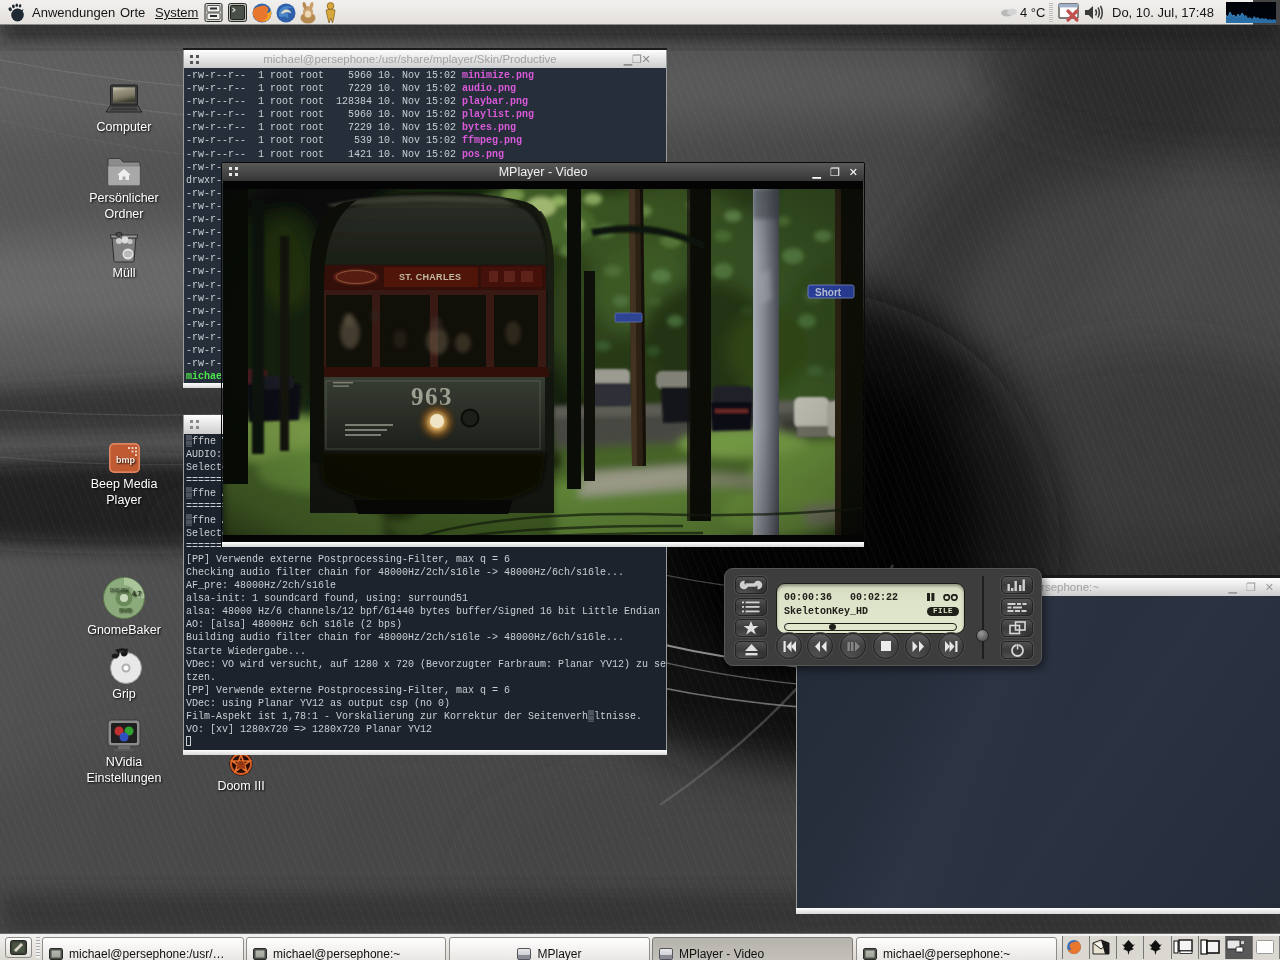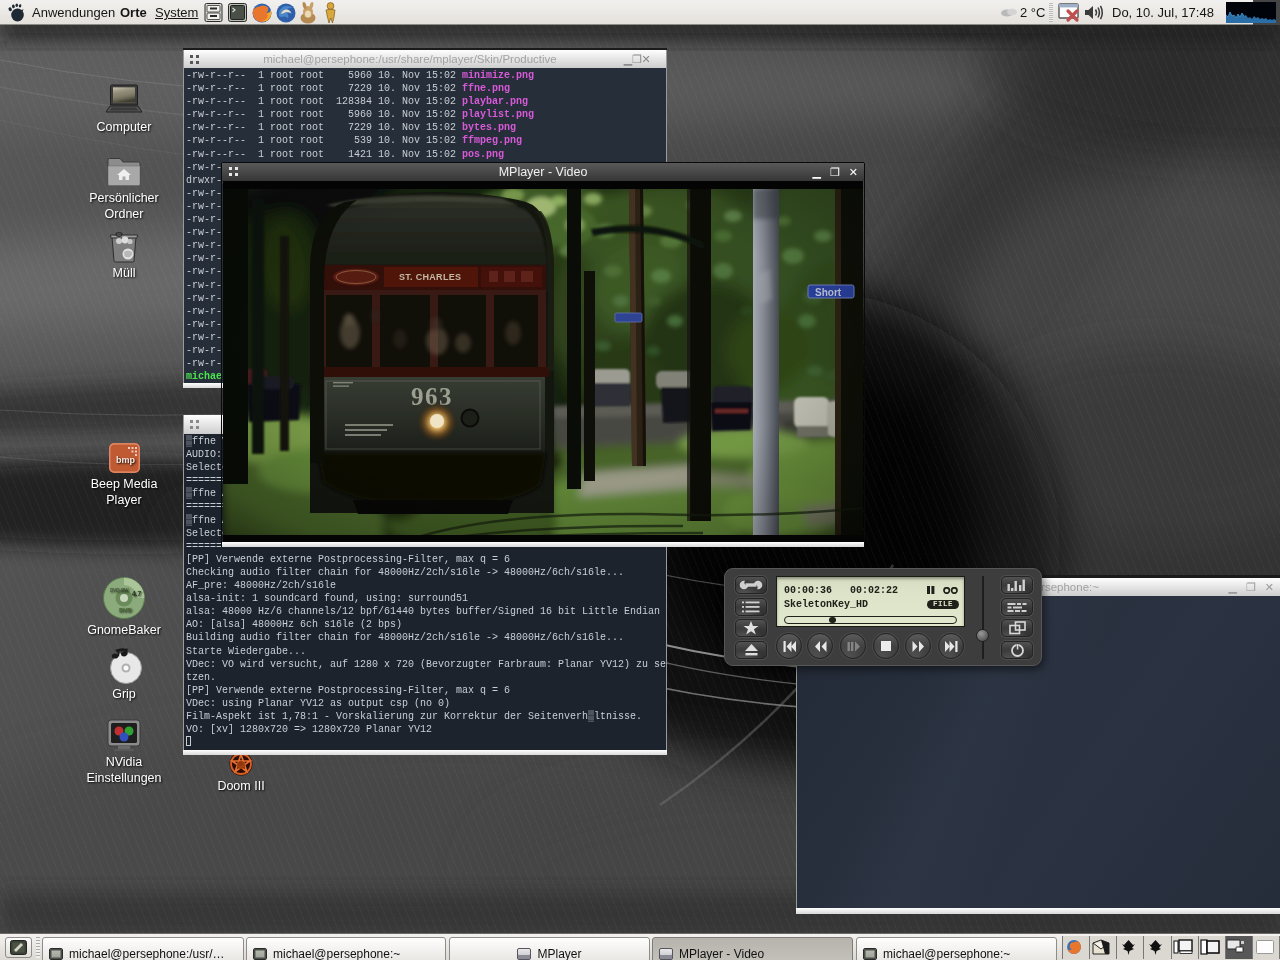--- a/index.html
+++ b/index.html
@@ -198,21 +198,21 @@
   <div class="abs" style="left:0;top:0;width:484px;height:2px;background:#1a1a1a;"></div>
   <div class="tbar-light" style="position:absolute;left:0;top:2px;width:484px;height:18px;font-size:11.5px;text-align:center;line-height:18px;color:#a2a2a2;text-indent:-30px;">michael@persephone:/usr/share/mplayer/Skin/Productive
     <div class="dots4" style="position:absolute;left:7px;top:5px;color:#555;"></div>
     <div class="wbtns" style="color:#8a8a8a;font-size:11px;">
         <span>▁</span>
         <span>❐</span>
         <span>✕</span>
       </div>
   </div>
   <div class="tfont" id="t1text" style="left:0;top:20px;width:484px;height:315px;position:absolute;padding:1px 0 0 3px;background:#262e3a;overflow:hidden;">-rw-r--r--  1 root root    5960 10. Nov 15:02 <span class="mag">minimize.png</span>
--rw-r--r--  1 root root    7229 10. Nov 15:02 <span class="mag">ffne.png</span>
+-rw-r--r--  1 root root    7229 10. Nov 15:02 <span class="mag">audio.png</span>
 -rw-r--r--  1 root root  128384 10. Nov 15:02 <span class="mag">playbar.png</span>
 -rw-r--r--  1 root root    5960 10. Nov 15:02 <span class="mag">playlist.png</span>
 -rw-r--r--  1 root root    7229 10. Nov 15:02 <span class="mag">bytes.png</span>
 -rw-r--r--  1 root root     539 10. Nov 15:02 <span class="mag">ffmpeg.png</span>
 -rw-r--r--  1 root root    1421 10. Nov 15:02 <span class="mag">pos.png</span>
 -rw-r--r--  1 root
 drwxr-xr-x  2 root
 -rw-r--r--  1 root
 -rw-r--r--  1 root
 -rw-r--r--  1 root
@@ -593,21 +593,21 @@
       </svg>
     </div>
   <div class="skbtn" style="left:276px;top:72px;">
       <svg width="15" height="14" viewBox="0 0 15 14">
         <circle cx="7.5" cy="7.5" r="5.5" fill="none" stroke="#d8d8d8" stroke-width="1.8"></circle>
         <rect x="6.6" y="0.5" width="1.9" height="6.5" fill="#3d3d3d"></rect>
         <rect x="6.8" y="1" width="1.5" height="5.5" fill="#d8d8d8"></rect>
       </svg>
     </div>
 
-  <div class="abs" style="left:51px;top:7px;width:189px;height:51px;background:linear-gradient(#d5dbc0,#dde3c8 30%,#e2e8cd);border-radius:0;border:1px solid #1b1b15;box-shadow:inset 0 2px 3px rgba(0,0,0,.35);font-family:'Liberation Mono',monospace;color:#20201a;">
+  <div class="abs" style="left:51px;top:14px;width:189px;height:51px;background:linear-gradient(#d5dbc0,#dde3c8 30%,#e2e8cd);border-radius:9px;border:1px solid #1b1b15;box-shadow:inset 0 2px 3px rgba(0,0,0,.35);font-family:'Liberation Mono',monospace;color:#20201a;">
     <span class="abs" style="left:7px;top:8px;font-size:10px;font-weight:bold;white-space:pre;">00:00:36   00:02:22</span>
     <span class="abs" style="left:150px;top:9px;width:2.6px;height:8px;background:#20201a;box-shadow:4.4px 0 0 #20201a;"></span>
     <svg class="abs" style="left:166px;top:10px;" width="15" height="7" viewBox="0 0 15 7">
         <circle cx="3.7" cy="3.5" r="2.7" fill="none" stroke="#20201a" stroke-width="1.7"></circle>
         <circle cx="11.3" cy="3.5" r="2.7" fill="none" stroke="#20201a" stroke-width="1.7"></circle>
       </svg>
     <span class="abs" style="left:7px;top:22px;font-size:10px;font-weight:bold;">SkeletonKey_HD</span>
     <span class="abs" style="left:150px;top:23px;width:32px;height:9px;background:#20201a;border-radius:4.5px;color:#dde3c8;font-size:7.5px;font-weight:bold;text-align:center;line-height:9px;letter-spacing:0.5px;">FILE</span>
     <div class="abs" style="left:7px;top:38.5px;width:173px;height:8px;border:1.6px solid #20201a;border-radius:5px;">
       <div class="abs" style="left:44px;top:0.4px;width:6.6px;height:6.6px;background:#20201a;border-radius:50%;"></div>
@@ -662,21 +662,21 @@
 <div id="panel">
   <svg class="abs" style="left:7px;top:3px" width="18" height="19" viewBox="0 0 18 19">
     <ellipse cx="10.5" cy="12" rx="6.3" ry="6.5" fill="#1f2933"></ellipse>
     <path d="M10.5 5.5 Q14 8 16.5 6 Q15 12 10.5 10 Z" fill="#1f2933"></path>
     <ellipse cx="3.2" cy="6.2" rx="1.6" ry="2" fill="#1f2933" transform="rotate(-30 3.2 6.2)"></ellipse>
     <ellipse cx="6.4" cy="3.4" rx="1.4" ry="1.9" fill="#1f2933" transform="rotate(-12 6.4 3.4)"></ellipse>
     <ellipse cx="9.8" cy="2.2" rx="1.3" ry="1.8" fill="#1f2933"></ellipse>
     <ellipse cx="13.1" cy="2.9" rx="1.2" ry="1.6" fill="#1f2933" transform="rotate(15 13.1 2.9)"></ellipse>
   </svg>
   <span class="abs" style="left:32px;top:5px;">Anwendungen</span>
-  <span class="abs" style="left:120px;top:5px;font-weight:bold;">Orte</span>
+  <span class="abs" style="left:120px;top:5px;">Orte</span>
   <span class="abs" style="left:155px;top:5px;text-decoration:underline;">System</span>
 
   <svg class="abs" style="left:204px;top:3px" width="19" height="19" viewBox="0 0 19 19">
     <rect x="1" y="0.5" width="17" height="18" rx="1.5" fill="#d8d8d4" stroke="#2a2a2a"></rect>
     <rect x="3" y="2.5" width="13" height="6.5" rx="1" fill="#efefec" stroke="#55554f"></rect>
     <rect x="3" y="10" width="13" height="6.5" rx="1" fill="#efefec" stroke="#55554f"></rect>
     <rect x="6" y="4.5" width="7" height="2" fill="#2a2a2a"></rect>
     <rect x="6" y="12" width="7" height="2" fill="#2a2a2a"></rect>
   </svg>
 
@@ -708,21 +708,21 @@
 
   <svg class="abs" style="left:322px;top:2px" width="17" height="22" viewBox="0 0 17 22">
     <circle cx="8.5" cy="4" r="3.4" fill="#d8a83c" stroke="#7a5a1a" stroke-width="0.7"></circle>
     <path d="M4 8 Q8.5 6.5 13 8 L12 15 L10.5 21 L8.8 16 L7 21 L5.5 15 Z" fill="#d8a83c" stroke="#7a5a1a" stroke-width="0.7"></path>
   </svg>
 
   <svg class="abs" style="left:1000px;top:7px" width="18" height="11" viewBox="0 0 18 11">
     <ellipse cx="7" cy="6" rx="6" ry="3.6" fill="#b9b9b9"></ellipse>
     <ellipse cx="12" cy="5" rx="5" ry="3.2" fill="#d4d4d4"></ellipse>
   </svg>
-  <span class="abs" style="left:1020px;top:5px;">2 °C</span>
+  <span class="abs" style="left:1020px;top:5px;">4 °C</span>
   <div class="abs" style="left:1049px;top:3px;width:4px;height:19px;background:repeating-linear-gradient(#bbb 0 1px,#eee 1px 2px);"></div>
 
   <svg class="abs" style="left:1058px;top:3px" width="23" height="20" viewBox="0 0 23 20">
     <rect x="1" y="1" width="19" height="14" rx="1" fill="#fdfdfd" stroke="#555" stroke-width="1.4"></rect>
     <rect x="1" y="1" width="19" height="3.4" fill="#9db0c8"></rect>
     <path d="M10 8 L19 17 M19 8 L10 17" stroke="#c0504d" stroke-width="3.2" stroke-linecap="round"></path>
   </svg>
 
   <svg class="abs" style="left:1084px;top:4px" width="22" height="17" viewBox="0 0 22 17">
     <path d="M1 6 L4.5 6 L9 2 L9 15 L4.5 11 L1 11 Z" fill="#3a3a3a"></path>

